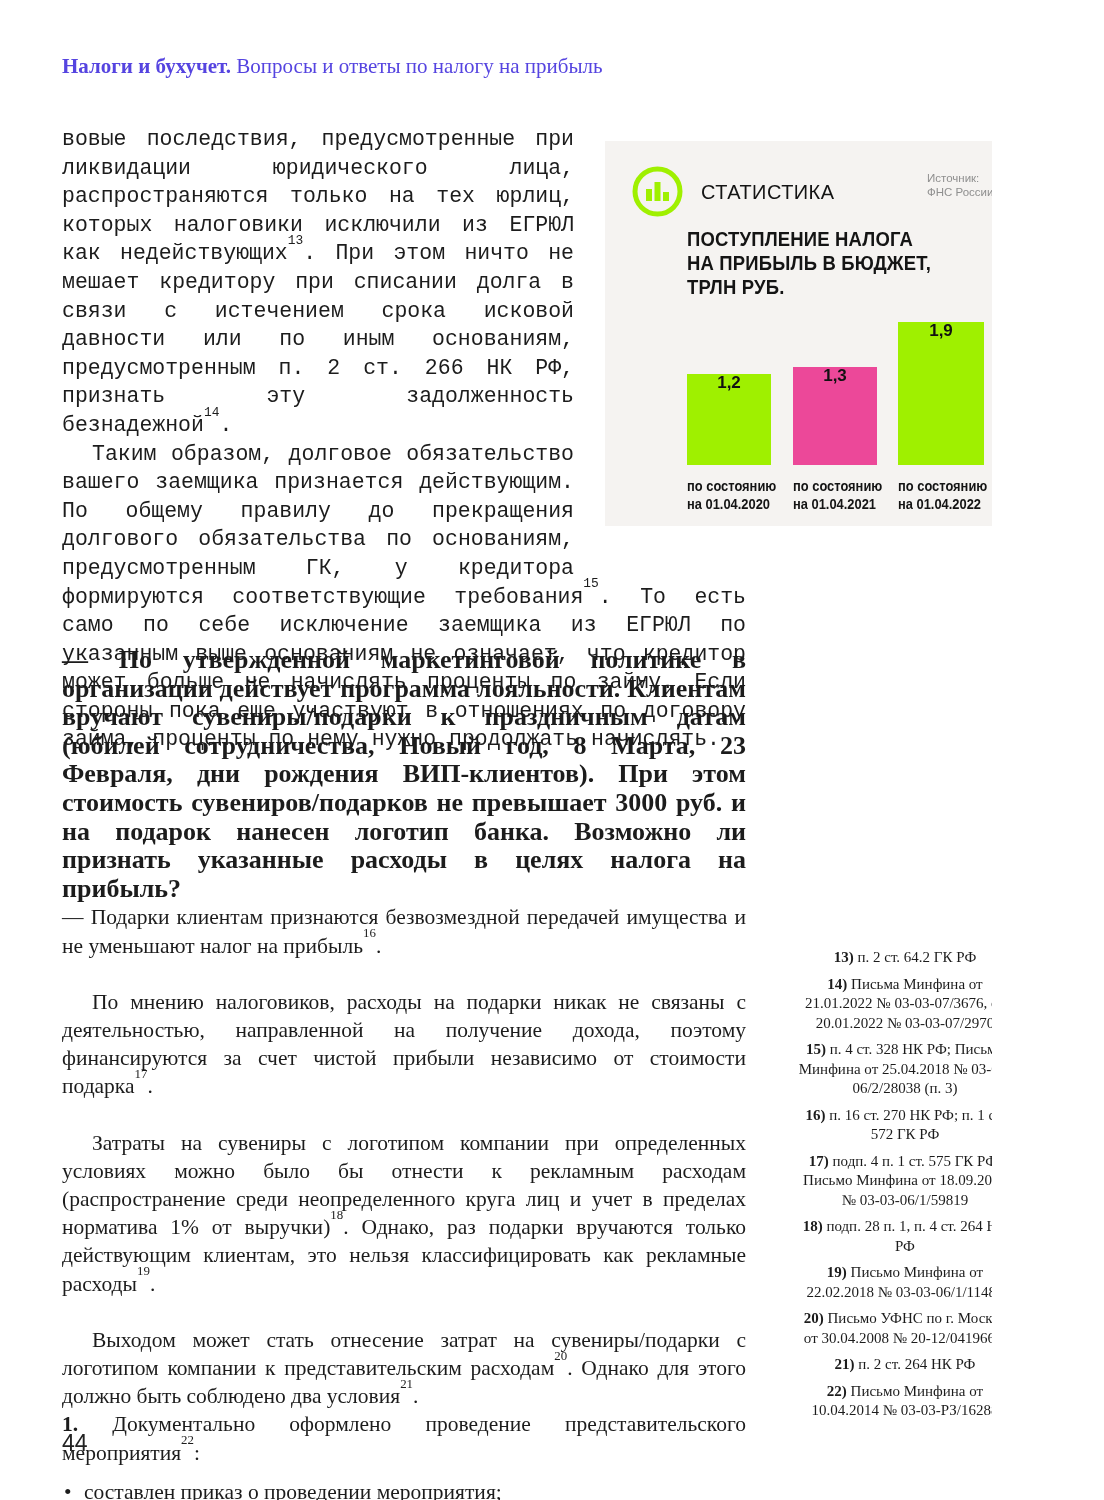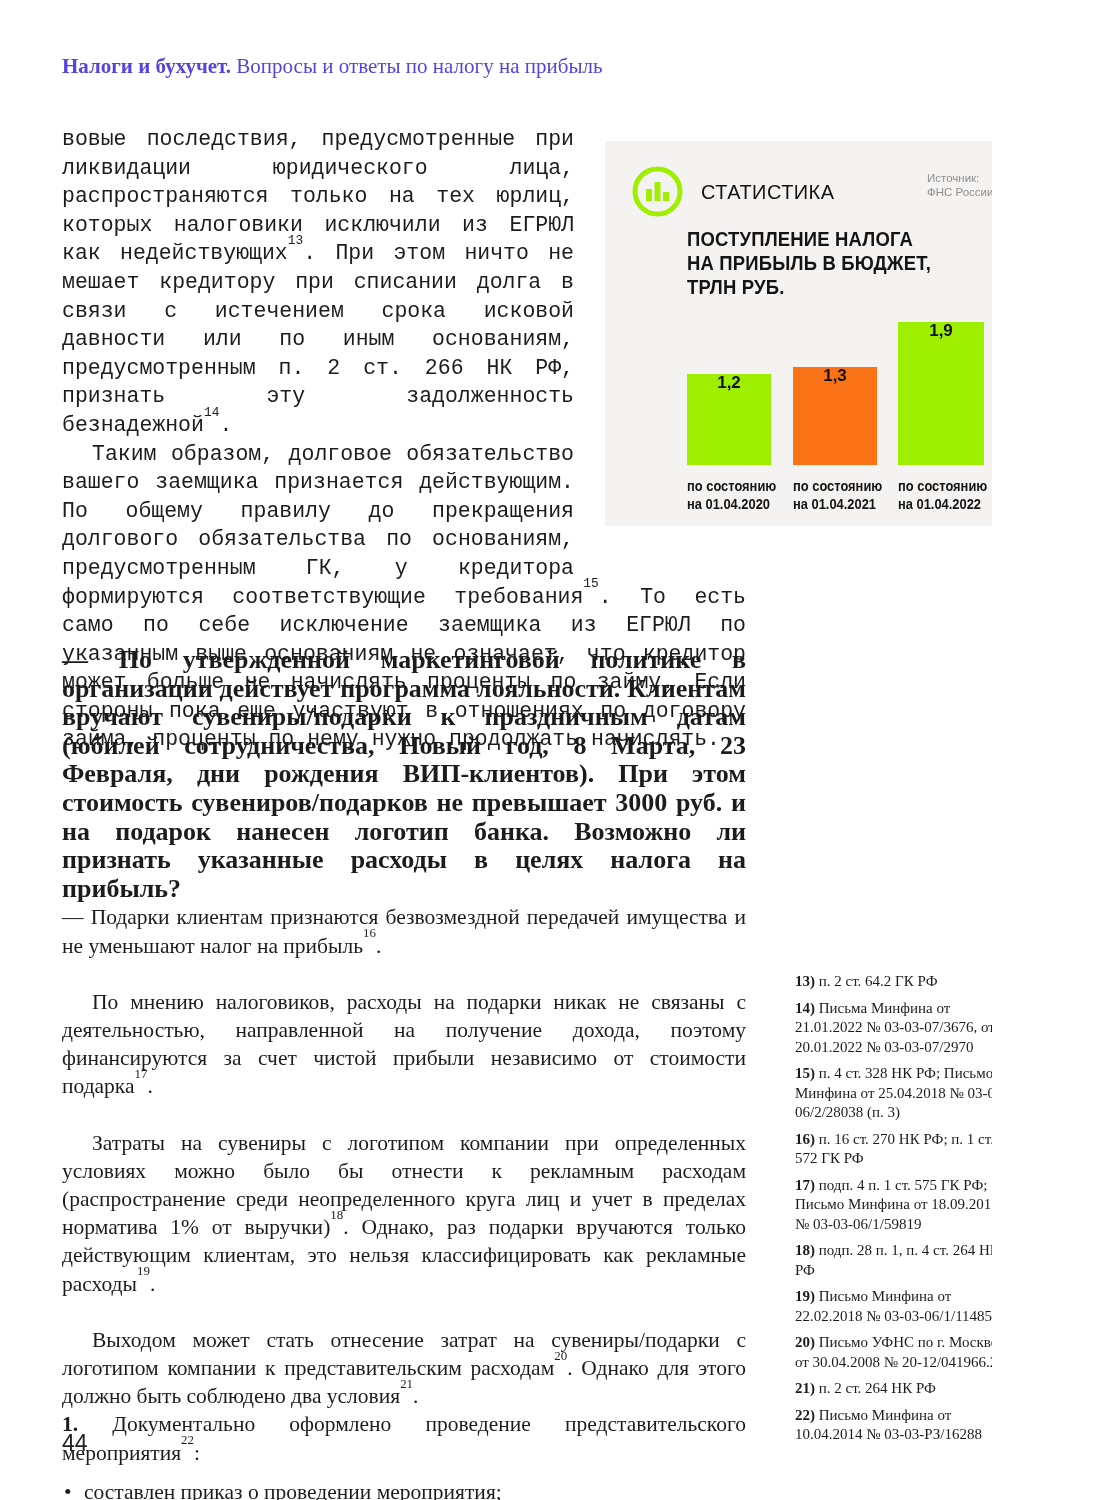--- a/index.html
+++ b/index.html
@@ -70,21 +70,21 @@
   .qa p{margin:0;}
   .qa .question{font-weight:700; font-size:26px; line-height:28.6px;}
   .qa p.indent{text-indent:30px;margin-top:28px;}
   .qa .num{font-weight:700;}
   .qa ul{margin:0; padding:0; list-style:none;}
   .qa li{margin-top:11px; padding-left:22px; position:relative;}
   .qa li::before{content:"\2022"; position:absolute; left:2px; top:0;}
   
   .footnotes{
     position:absolute; left:795px; top:948px; width:220px;
-    font-size:15px; line-height:19.5px; text-align:left;margin-top:24px;
+    font-size:15px; line-height:19.5px; text-align:center;
   }
   .footnotes .fn-item{margin-bottom:7px;}
   .footnotes .fn-num{font-weight:700;}
   
   .page-number{
     position:absolute; left:62px; top:1430px;
     font-family:"Liberation Sans", sans-serif; font-size:23px; color:#222;
   }
 </style>
 </head>
@@ -113,21 +113,21 @@
     </div>
     <div class="stat-title">
       <div class="t-line">ПОСТУПЛЕНИЕ НАЛОГА</div>
       <div class="t-line">НА ПРИБЫЛЬ В БЮДЖЕТ,</div>
       <div class="t-line">ТРЛН РУБ.</div>
     </div>
 
     <div class="bar bar1" style="height: 91px; background: rgb(159, 240, 0);">
       <span class="bar-value">1,2</span>
     </div>
-    <div class="bar bar2" style="height: 98px; background: #f97316;">
+    <div class="bar bar2" style="height: 98px; background: #ec4899;">
       <span class="bar-value">1,3</span>
     </div>
     <div class="bar bar3" style="height: 143px; background: rgb(159, 240, 0);">
       <span class="bar-value">1,9</span>
     </div>
 
     <div class="bar-caption cap1">
       <div class="c-line">по состоянию</div>
       <div class="c-line">на 01.04.2020</div>
     </div>

